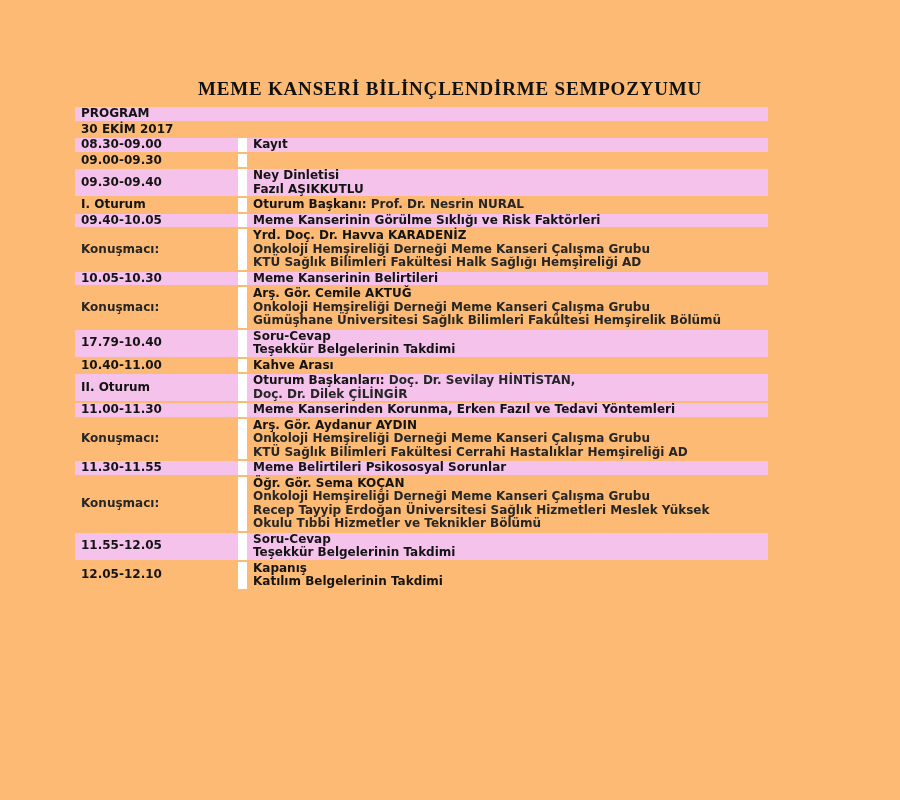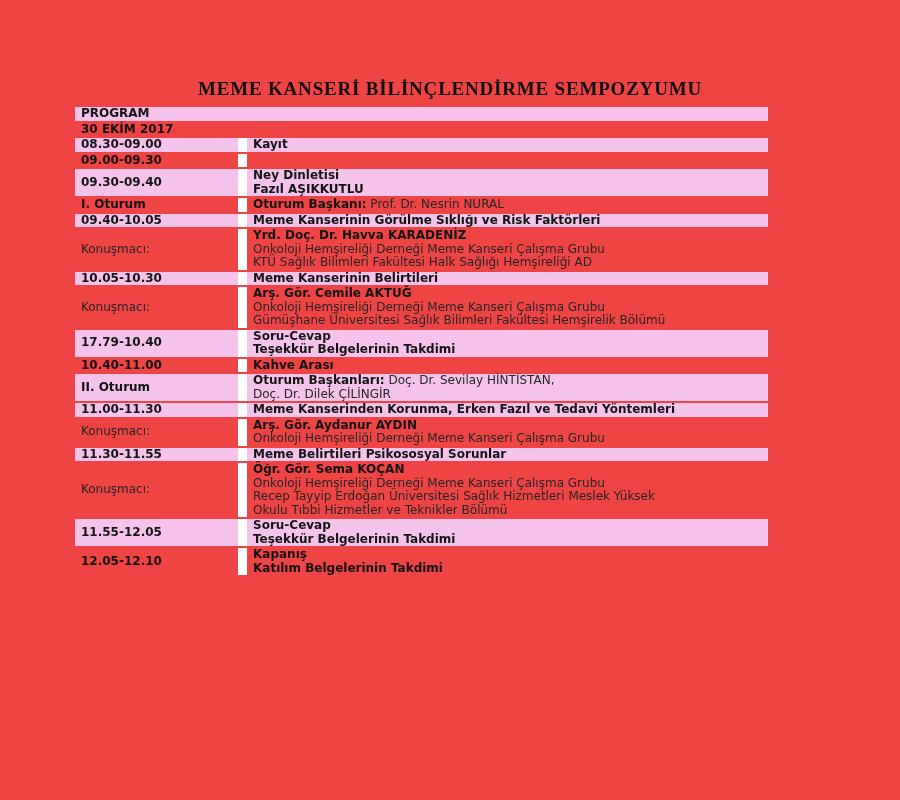--- a/index.html
+++ b/index.html
@@ -1,21 +1,21 @@
 <!DOCTYPE html>
 <html style="--row-pink: #f5c2ec;"><head>
 <meta charset="utf-8">
 <style>
   * { margin: 0; padding: 0; box-sizing: border-box; }
   html, body { background: #ffffff; }
   .page {
     position: relative;
     width: 900px;
     height: 800px;
-    background: #ef4444;
+    background: #fdba74;
     font-family: "DejaVu Sans", sans-serif;
     color: #1c1c1c;
     overflow: hidden;
   }
   .title {
     position: absolute;
     top: 78px;
     left: 0;
     width: 100%;
     text-align: center;
@@ -59,21 +59,21 @@
     background: #ffffff;
   }
   .col2 {
     flex: 1 1 auto;
     display: flex;
     flex-direction: column;
     justify-content: center;
   }
   .row.pink .cell { background: var(--row-pink, #f5c2ec); }
   .bold { font-weight: bold; color: #141414; }
-  .normal { font-weight: normal; color: #262626; }
+  .normal { font-weight: bold; color: #262626; }
   .line { white-space: nowrap; }
 </style>
 </head>
 <body>
 
 <div class="page">
   <div class="title">MEME KANSERİ BİLİNÇLENDİRME SEMPOZYUMU</div>
   <div class="table">
     <div id="rows-host">
         <div class="row pink full">
@@ -169,20 +169,21 @@
           <div class="cell col2">
             <div class="line"><span class="bold">Meme Kanserinden Korunma, Erken Fazıl ve Tedavi Yöntemleri</span></div>
           </div>
         </div>
         <div class="row white">
           <div class="cell col1 normal">Konuşmacı:</div>
           <div class="colgap"></div>
           <div class="cell col2">
             <div class="line"><span class="bold">Arş. Gör. Aydanur AYDIN</span></div>
             <div class="line"><span class="normal">Onkoloji Hemşireliği Derneği Meme Kanseri Çalışma Grubu</span></div>
+            <div class="line"><span class="normal">KTÜ Sağlık Bilimleri Fakültesi Cerrahi Hastalıklar Hemşireliği AD</span></div>
           </div>
         </div>
         <div class="row pink">
           <div class="cell col1 bold">11.30-11.55</div>
           <div class="colgap"></div>
           <div class="cell col2">
             <div class="line"><span class="bold">Meme Belirtileri Psikososyal Sorunlar</span></div>
           </div>
         </div>
         <div class="row white">

